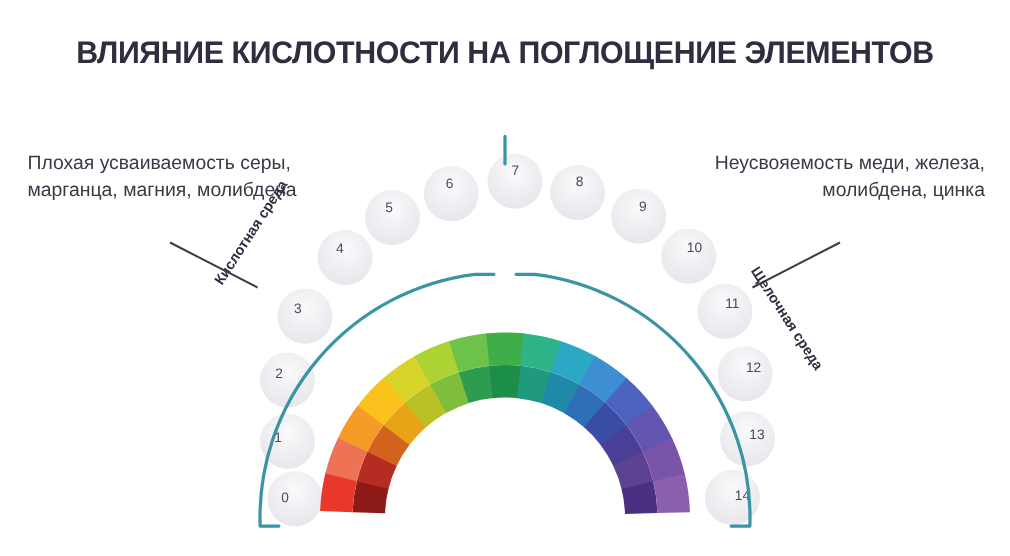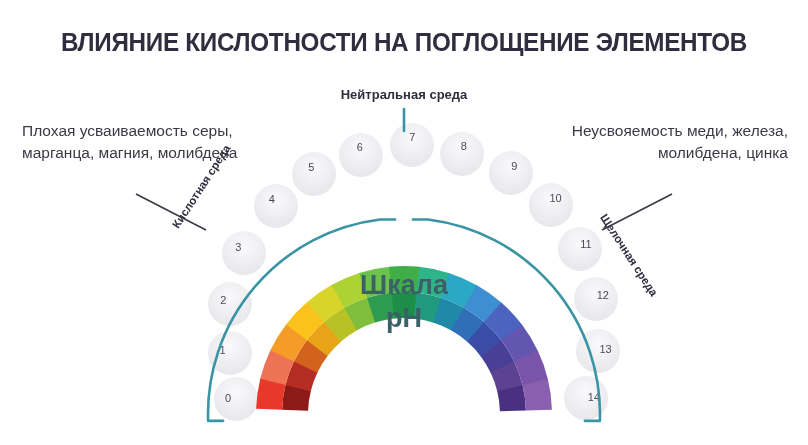--- a/index.html
+++ b/index.html
@@ -68,21 +68,20 @@
 </head>
 <body>
 
 <div id="stage">
 
   <div id="title">ВЛИЯНИЕ КИСЛОТНОСТИ НА ПОГЛОЩЕНИЕ ЭЛЕМЕНТОВ</div>
 
   <div id="left-text" class="sidetext">Плохая усваиваемость серы, марганца, магния, молибдена</div>
   <div id="right-text" class="sidetext">Неусвояемость меди, железа, молибдена, цинка</div>
 
-  <div id="neutral-label">Нейтральная среда</div>
 
   <div id="acid-label" class="rotlabel">Кислотная среда</div>
   <div id="alkali-label" class="rotlabel">Щелочная среда</div>
 
   <svg id="graphic" width="808" height="445" viewBox="0 0 808 445">
     <defs>
       <radialGradient id="bubbleGrad" cx="50%" cy="35%" r="75%">
         <stop offset="0%" stop-color="#FAFAFC"></stop>
         <stop offset="100%" stop-color="#E4E4E9"></stop>
       </radialGradient>
@@ -188,15 +187,13 @@
       <path id="br-right" fill="none" stroke-width="2.6" stroke-linecap="round" stroke-linejoin="round" d="M 412.8863913074089 203.4609542783009 L 427.8863913074089 203.4609542783009 A 196 196 0 0 1 599.8806020957428 404.84030135369005 L 584.8806020957428 404.84030135369005" stroke="#3A94A3"></path>
       <line id="neutral-tick" x1="404" y1="93" x2="404" y2="115" stroke-width="2.6" stroke-linecap="round" stroke="#3A94A3"></line>
     </g>
 
     <g>
       <line id="ptr-left" x1="136" y1="178" x2="206" y2="214" stroke-width="1.6" stroke="#3A3A46"></line>
       <line id="ptr-right" x1="672" y1="178" x2="602" y2="214" stroke-width="1.6" stroke="#3A3A46"></line>
     </g>
   </svg>
 
-  <div id="center-label">Шкала
-pH</div>
 </div>
 
 </body></html>

